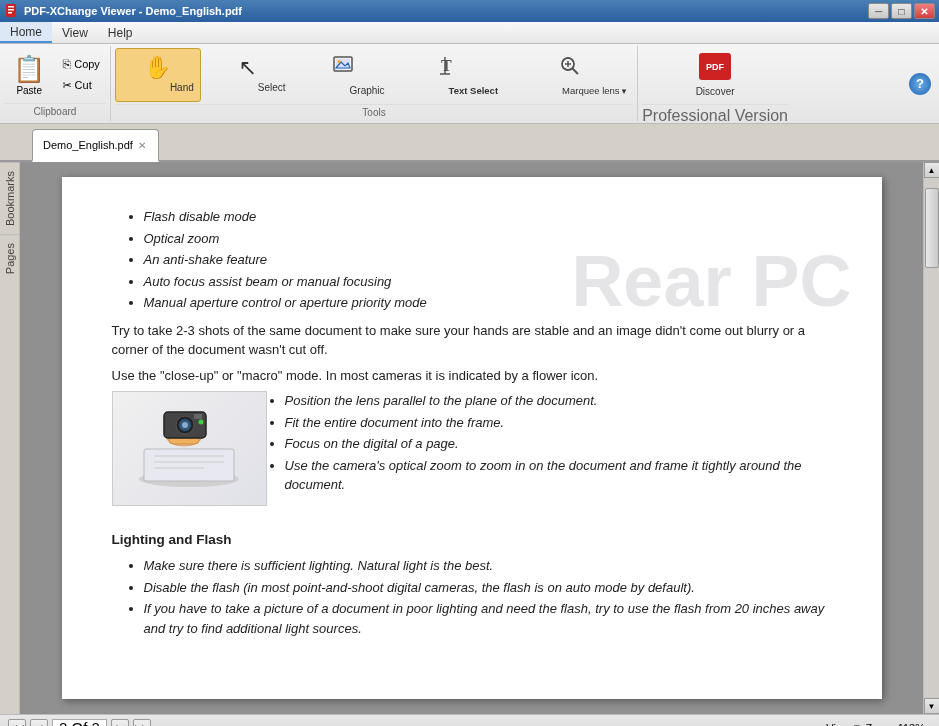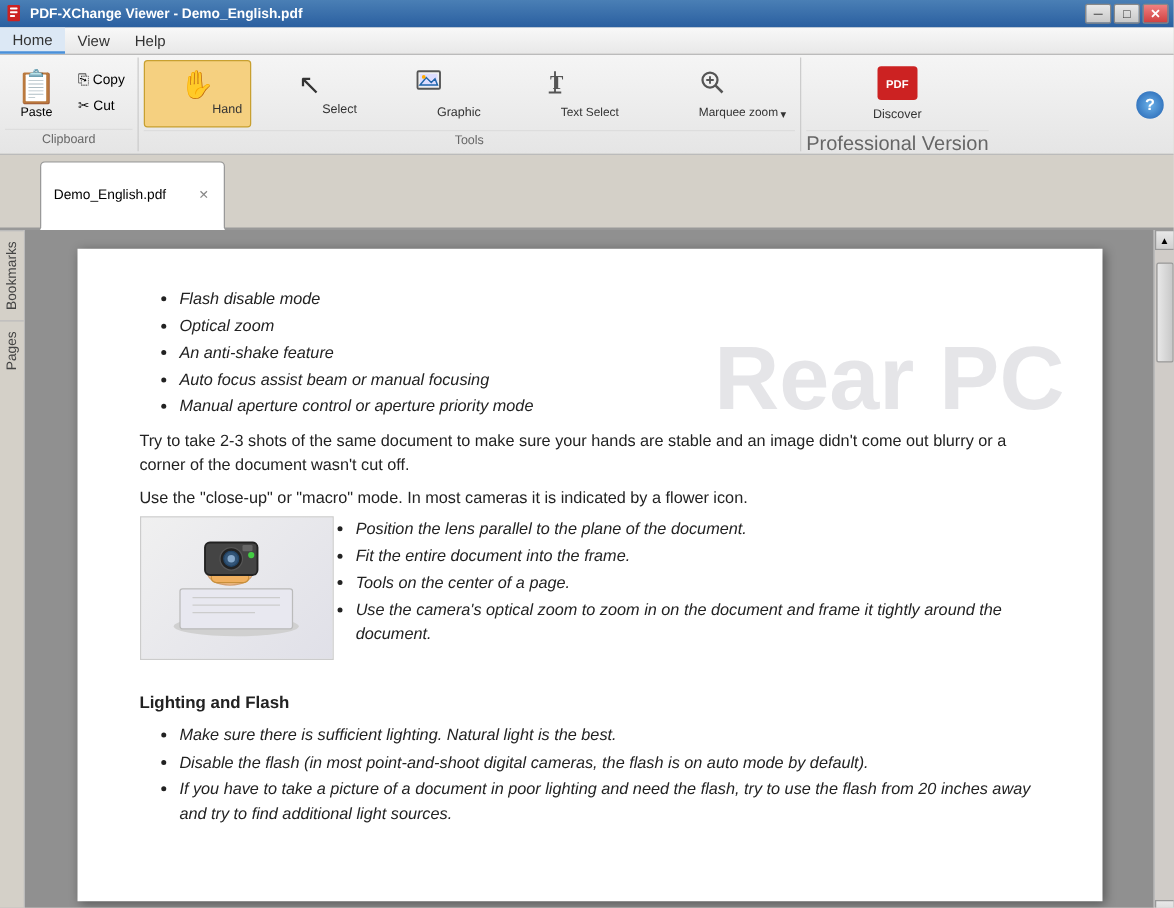--- a/index.html
+++ b/index.html
@@ -146,25 +146,25 @@
       background: #d4d0c8;
       display: flex;
       align-items: flex-end;
       padding: 3px 0 0 32px;
       border-bottom: 2px solid #999;
     }
     .tab {
       background: linear-gradient(to bottom, #f0efec, #dddad4);
       border: 1px solid #999;
       border-bottom: none;
-      padding: 20px 10px;
+      padding: 9px 10px;
       font-size: 11px;
       display: flex;
       align-items: center;
-      gap: 24px;
+      gap: 3px;
       cursor: pointer;
       border-radius: 4px 4px 0 0;
       position: relative;
       bottom: -2px;
     }
     .tab.active {
       background: #fff;
       border-bottom: 2px solid #fff;
       z-index: 2;
     }
@@ -474,34 +474,34 @@
       </div>
 
       <div class="tool-btn">
         <span class="icon">
           <svg width="24" height="24" viewBox="0 0 24 24">
             <text x="4" y="17" font-size="16" font-family="serif" font-weight="bold" fill="#555">T</text>
             <line x1="3" y1="20" x2="13" y2="20" stroke="#555" stroke-width="1.5"></line>
             <line x1="8" y1="3" x2="8" y2="20" stroke="#555" stroke-width="1.5"></line>
           </svg>
         </span>
-        <span class="label" style="font-size:9.5px;">Text Select</span>
+        <span class="label" style="font-size:9.5px;font-weight:bold;">Text Select</span>
       </div>
 
       <div class="tool-btn">
         <span class="icon">
           <svg width="24" height="24" viewBox="0 0 24 24">
             <circle cx="10" cy="10" r="6" fill="none" stroke="#555" stroke-width="1.8"></circle>
             <line x1="14.5" y1="14.5" x2="20" y2="20" stroke="#555" stroke-width="2"></line>
             <line x1="7" y1="10" x2="13" y2="10" stroke="#555" stroke-width="1.5"></line>
             <line x1="10" y1="7" x2="10" y2="13" stroke="#555" stroke-width="1.5"></line>
           </svg>
         </span>
         <div style="display:flex;align-items:center;gap:2px;">
-          <span class="label" style="font-size:9.5px;">Marquee zoom</span>
+          <span class="label" style="font-size:9.5px;">Marquee lens</span>
           <span style="font-size:9px;">▾</span>
         </div>
       </div>
     </div>
     <div class="toolbar-group-label">Tools</div>
   </div>
 
   <div class="discover-group">
     <div class="discover-btn">
       <div class="pdf-icon-red">
@@ -568,21 +568,21 @@
               <circle cx="56" cy="21" r="6" fill="#335577" stroke="#224466" stroke-width="1"></circle>
               <circle cx="56" cy="21" r="3" fill="#88aacc"></circle>
               <rect x="65" y="10" width="8" height="5" rx="1" fill="#666"></rect>
 
               <circle cx="72" cy="18" r="2.5" fill="#44dd44" opacity="0.9"></circle>
             </svg>
           </div>
           <ul class="bullet-list">
             <li>Position the lens parallel to the plane of the document.</li>
             <li>Fit the entire document into the frame.</li>
-            <li>Tools on the center of a page.</li>
+            <li>Focus on the digital of a page.</li>
             <li>Use the camera's optical zoom to zoom in on the document and frame it tightly around the document.</li>
           </ul>
         </div>
 
         <div class="section-title">Lighting and Flash</div>
         <ul class="bullet-list">
           <li>Make sure there is sufficient lighting. Natural light is the best.</li>
           <li>Disable the flash (in most point-and-shoot digital cameras, the flash is on auto mode by default).</li>
           <li>If you have to take a picture of a document in poor lighting and need the flash, try to use the flash from 20 inches away and try to find additional light sources.</li>
 

